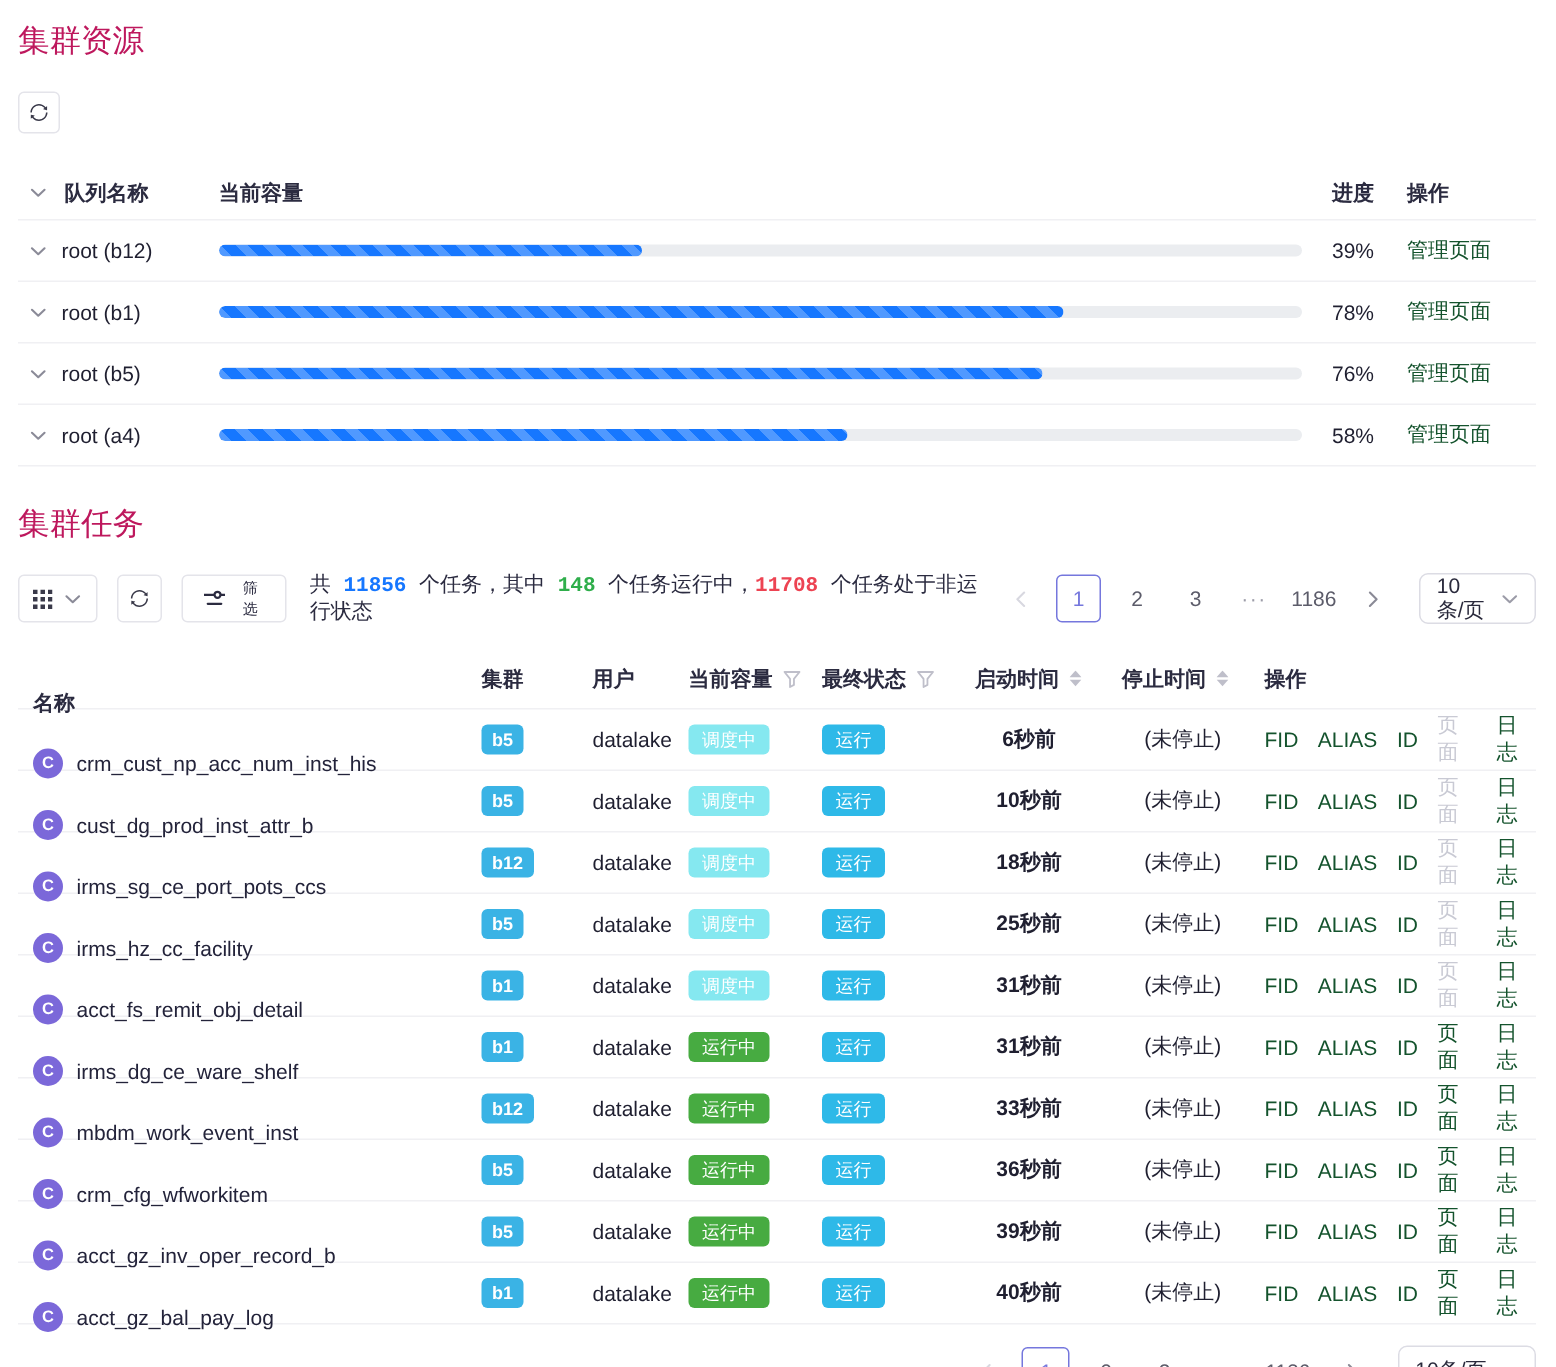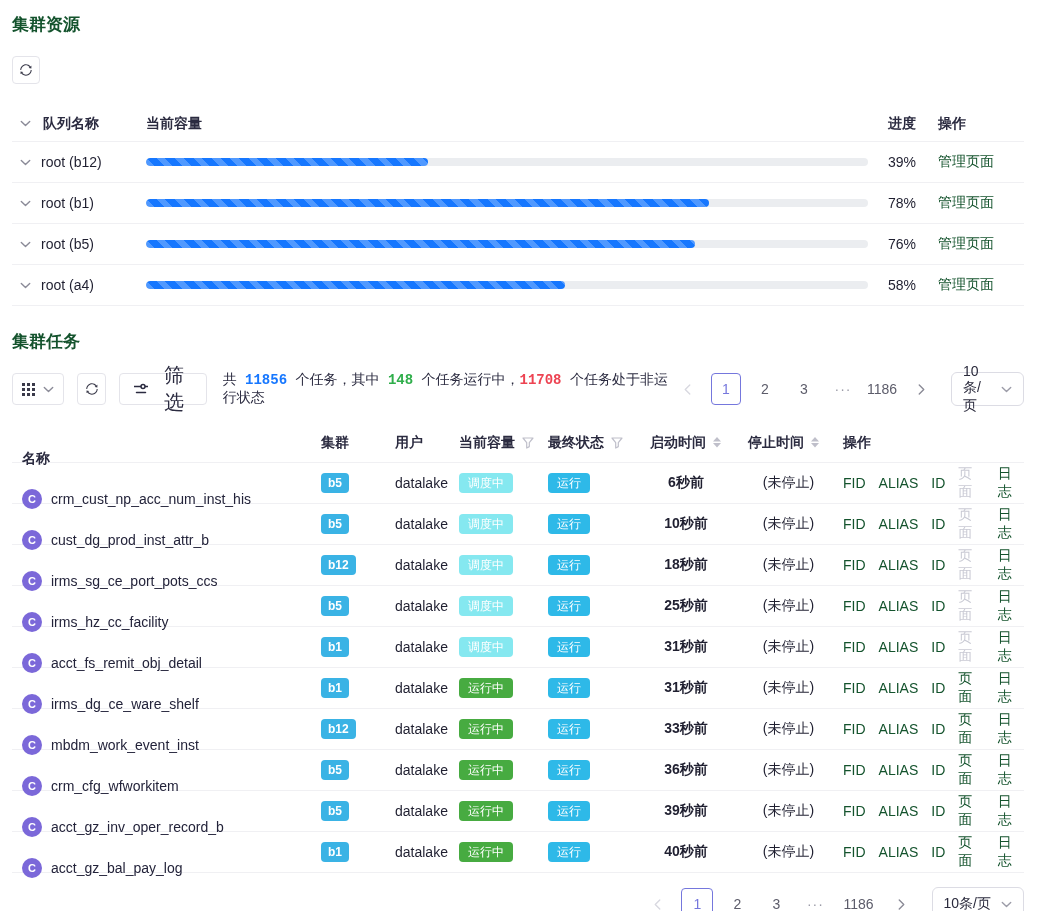--- a/index.html
+++ b/index.html
@@ -2,21 +2,21 @@
 <html><head>
 <meta charset="utf-8">
 <style>
   * { box-sizing: border-box; margin: 0; padding: 0; }
   html,body { background:#fff; width:1037px; }
   body {
     font-family: "Liberation Sans", "DejaVu Sans", sans-serif;
     color:#1f1f30; font-size:14px;
     padding:13px 13px 10px 12px;
   }
-  .section-title { font-size:17px; font-weight:700; color:#14532d; }
+  .section-title { font-size:21px; font-weight:400; color:#be185d; }
   .icon-btn, .tool-btn {
     display:inline-flex; align-items:center; justify-content:center;
     background:#fff; border:1px solid #e4e4ea; border-radius:4px;
     color:#3a3a4a; cursor:pointer; gap:8px;
   }
   .rs-refresh { width:28px; height:28px; margin-top:20px; }
   
   .rs-table { margin-top:22px; }
   .rs-row { display:flex; align-items:center; height:41px; border-bottom:1px solid #f0f0f3; }
   .rs-head { height:36px; border-bottom:1px solid #f0f0f3; font-weight:600; color:#2b2b40; }
@@ -33,21 +33,21 @@
     background:#1677ff;
     background-image:repeating-linear-gradient(45deg, rgba(255,255,255,.25) 0 6px, rgba(255,255,255,0) 6px 13px);
   }
   a.lnk { color:#14532d; text-decoration:none; cursor:pointer; }
   a.lnk.link-disabled { color:#c9cad4; cursor:default; }
   
   .tasks-title { margin-top:24px; }
   .toolbar { margin-top:18px; display:flex; align-items:center; }
   .tb-grid { width:56px; height:32px; }
   .tb-refresh { width:32px; height:32px; margin-left:13px; }
-  .tb-filter { height:32px; padding:0 14px; margin-left:13px; font-size:20px; color:#2b2b40; }
+  .tb-filter { height:32px; padding:0 14px; margin-left:13px; font-size:10px; color:#2b2b40; }
   .summary { margin-left:16px; color:#2b2b40;font-family:Liberation Mono, monospace; }
   .summary b { font-weight:700; }
   .num-total { color:#1677ff; }
   .num-running { color:#2fae4b; }
   .num-stopped { color:#ed4352; }
   
   .pager { display:flex; align-items:center; gap:9px; margin-left:auto; }
   .pg-item {
     min-width:30px; height:30px; display:inline-flex; align-items:center; justify-content:center;
     border-radius:4px; color:#5c5c6a; cursor:pointer; padding:0 4px;

